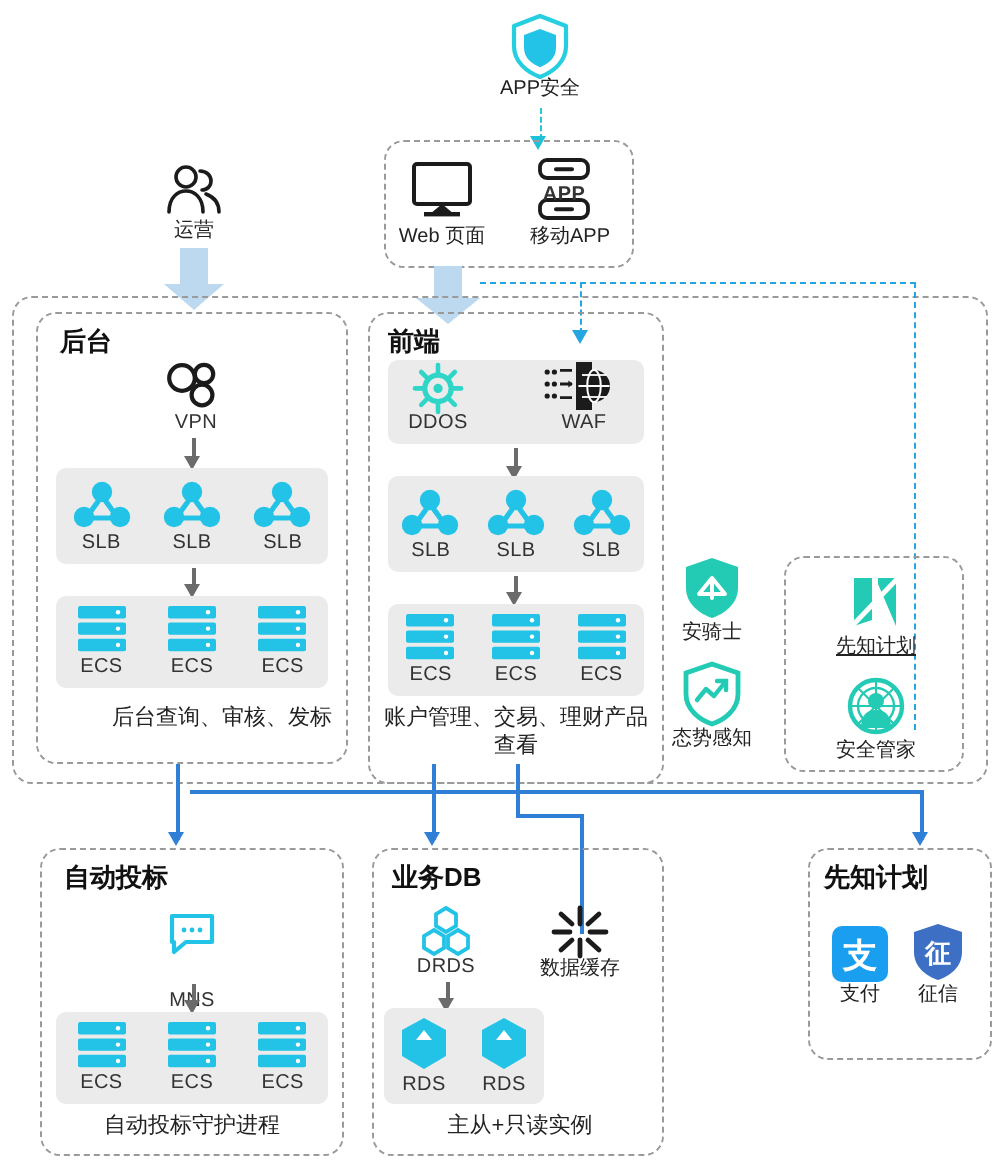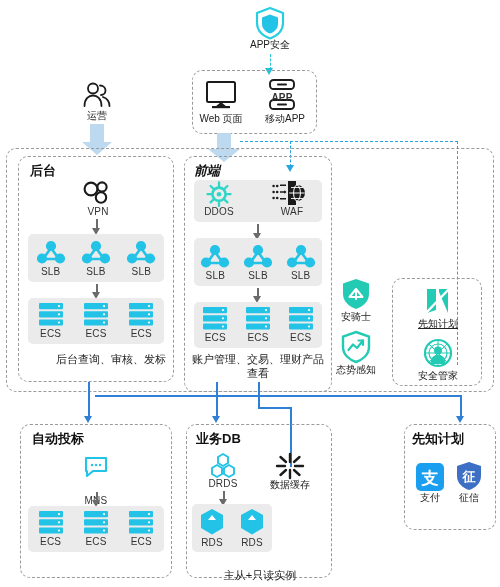--- a/index.html
+++ b/index.html
@@ -214,21 +214,21 @@
         <rect x="2" y="17.4" width="24" height="6.2" rx="1" fill="#22c3e6"></rect>
         <circle cx="22" cy="20.5" r="1.1" fill="#ffffff"></circle>
       </svg>
       <div class="cap-en" style="margin-top:1px;">ECS</div>
     </div>
   </div>
 
   <div class="abs desc" style="left:26px;top:352px;width:140px;text-align:right;">后台查询、审核、发标</div>
 
   <div class="dashbox" style="left:184px;top:156px;width:148px;height:236px;"></div>
-  <div class="abs box-title" style="left:194px;top:163px;font-style:italic;">前端</div>
+  <div class="abs box-title" style="left:194px;top:163px;">前端</div>
 
   <div class="graybar" style="left:194px;top:180px;width:128px;height:42px;"></div>
 
   <div class="iconwrap" style="left:204px;top:181px;width:30px;height:27px;">
     <svg width="30" height="27" viewBox="0 0 30 27">
       <g stroke="#2fd6c8" stroke-width="2.3" stroke-linecap="round">
         <line x1="15" y1="1.5" x2="15" y2="5.5"></line>
         <line x1="15" y1="21" x2="15" y2="25"></line>
         <line x1="3.5" y1="13.2" x2="7.5" y2="13.2"></line>
         <line x1="22.5" y1="13.2" x2="26.5" y2="13.2"></line>
@@ -444,20 +444,21 @@
         <rect x="2" y="1" width="24" height="6.2" rx="1" fill="#22c3e6"></rect>
         <circle cx="22" cy="4.1" r="1.1" fill="#ffffff"></circle>
         <rect x="2" y="9.2" width="24" height="6.2" rx="1" fill="#22c3e6"></rect>
         <circle cx="22" cy="12.3" r="1.1" fill="#ffffff"></circle>
         <rect x="2" y="17.4" width="24" height="6.2" rx="1" fill="#22c3e6"></rect>
         <circle cx="22" cy="20.5" r="1.1" fill="#ffffff"></circle>
       </svg>
       <div class="cap-en" style="margin-top:1px;">ECS</div>
     </div>
   </div>
+  <div class="abs desc" style="left:26px;top:556px;width:140px;">自动投标守护进程</div>
 
   <div class="dashbox" style="left:186px;top:424px;width:146px;height:154px;"></div>
   <div class="abs box-title" style="left:196px;top:431px;">业务DB</div>
 
   <div class="iconwrap" style="left:209px;top:453px;width:28px;height:26px;">
     <svg width="28" height="26" viewBox="0 0 28 26">
       <path d="M14 1 L19 4 V10 L14 13 L9 10 V4 Z" fill="none" stroke="#22c3e6" stroke-width="1.9"></path>
       <path d="M8 12 L13 15 V21 L8 24 L3 21 V15 Z" fill="none" stroke="#22c3e6" stroke-width="1.9"></path>
       <path d="M20 12 L25 15 V21 L20 24 L15 21 V15 Z" fill="none" stroke="#22c3e6" stroke-width="1.9"></path>
     </svg>
@@ -494,21 +495,21 @@
       <div class="cap-en" style="margin-top:1px;">RDS</div>
     </div>
     <div style="flex:1;display:flex;flex-direction:column;align-items:center;justify-content:center;">
       <svg width="30" height="28" viewBox="0 0 30 28">
         <path d="M15 1 L26 7 V20 L15 26.5 L4 20 V7 Z" fill="#22c3e6"></path>
         <path d="M15 7 L19 12 H11 Z" fill="#ffffff"></path>
       </svg>
       <div class="cap-en" style="margin-top:1px;">RDS</div>
     </div>
   </div>
-  <div class="abs desc" style="left:190px;top:556px;width:140px;margin-top:12px;">主从+只读实例</div>
+  <div class="abs desc" style="left:190px;top:556px;width:140px;">主从+只读实例</div>
 
   <div class="dashbox" style="left:404px;top:424px;width:92px;height:106px;"></div>
   <div class="abs box-title" style="left:412px;top:431px;">先知计划</div>
 
   <div class="iconwrap" style="left:416px;top:463px;width:28px;height:28px;">
     <svg width="28" height="28" viewBox="0 0 28 28">
       <rect x="0" y="0" width="28" height="28" rx="5" fill="#1a9ff0"></rect>
       <text x="14" y="20.5" font-family="DejaVu Sans, sans-serif" font-size="17" font-weight="bold" fill="#ffffff" text-anchor="middle">支</text>
     </svg>
   </div>

